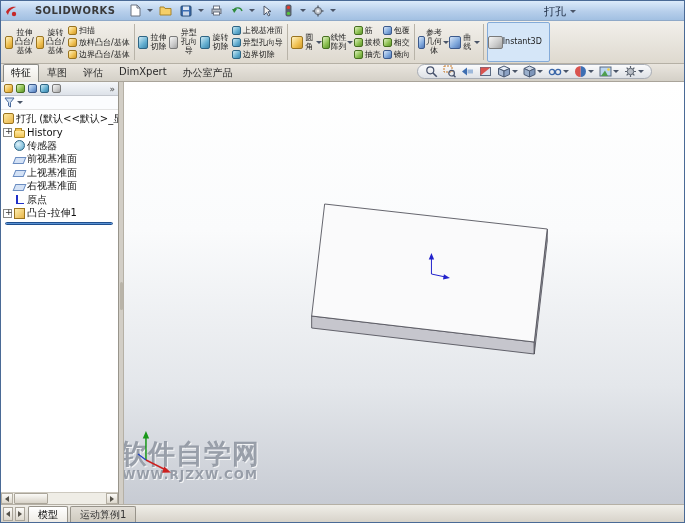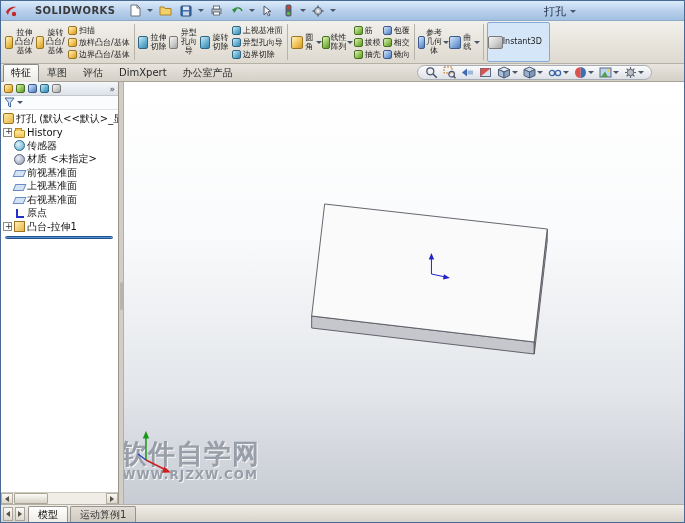--- a/index.html
+++ b/index.html
@@ -35,21 +35,21 @@
   .ic.big { width:15px; height:13px; }
   .ic.sm { width:9px; height:9px; flex:0 0 9px; }
   .ic.gold  { background:linear-gradient(135deg,#fff3c4,#f0c050 60%,#cf9a2e); border:1px solid #9a7420; }
   .ic.green { background:linear-gradient(135deg,#dff0c0,#8cc050 60%,#5f9430); border:1px solid #47701f; }
   .ic.teal  { background:linear-gradient(135deg,#cfeaf4,#62aed0 60%,#3f86ab); border:1px solid #2e6584; }
   .ic.blue  { background:linear-gradient(135deg,#d8e6f8,#7fa8dc 60%,#5478b4); border:1px solid #3c5a8c; }
   .ic.gray  { background:linear-gradient(135deg,#f6f6f6,#cacaca 60%,#a2a2a2); border:1px solid #7a7a7a; }
 
   
   .tabstrip { height:18px; flex:0 0 18px; background:linear-gradient(#e9e5de,#d4d0c7);
-    border-bottom:1px solid #a9a49a; display:flex; align-items:center; padding:0 2px; }
+    border-bottom:1px solid #a9a49a; display:flex; align-items:flex-start; padding:0 2px; }
   .cm-tab { padding:1px 7px 2px; font-size:10px; color:#2a2a2a; border:1px solid transparent; border-bottom:none; }
   .cm-tab.active { background:linear-gradient(#fdfdfc,#edeae3); border-color:#8a8a85; border-radius:2px 2px 0 0; color:#000; }
   .hud { margin:0 30px 1px auto; height:15px; display:flex; align-items:center; gap:5px; padding:0 7px;
     border:1px solid #a8adb5; border-radius:8px;
     background:linear-gradient(rgba(252,253,255,.92),rgba(222,226,232,.92)); }
   .hud-btn { display:flex; align-items:center; gap:1px; }
 
   
   .main { flex:1; display:flex; min-height:0; }
   .left-panel { width:118px; flex:0 0 118px; background:#fff; border-right:1px solid #98948b; display:flex; flex-direction:column; }
@@ -418,25 +418,20 @@
           <span class="ti ti-folder"></span>
           <span>History</span>
         </div>
         <div class="tree-item">
           <span class="exp-sp"></span>
           <span class="ti ti-sensor"></span>
           <span>传感器</span>
         </div>
         <div class="tree-item">
           <span class="exp-sp"></span>
-          <span class="ti ti-material"></span>
-          <span>材质 &lt;未指定&gt;</span>
-        </div>
-        <div class="tree-item">
-          <span class="exp-sp"></span>
           <span class="ti ti-plane"></span>
           <span>前视基准面</span>
         </div>
         <div class="tree-item">
           <span class="exp-sp"></span>
           <span class="ti ti-plane"></span>
           <span>上视基准面</span>
         </div>
         <div class="tree-item">
           <span class="exp-sp"></span>

